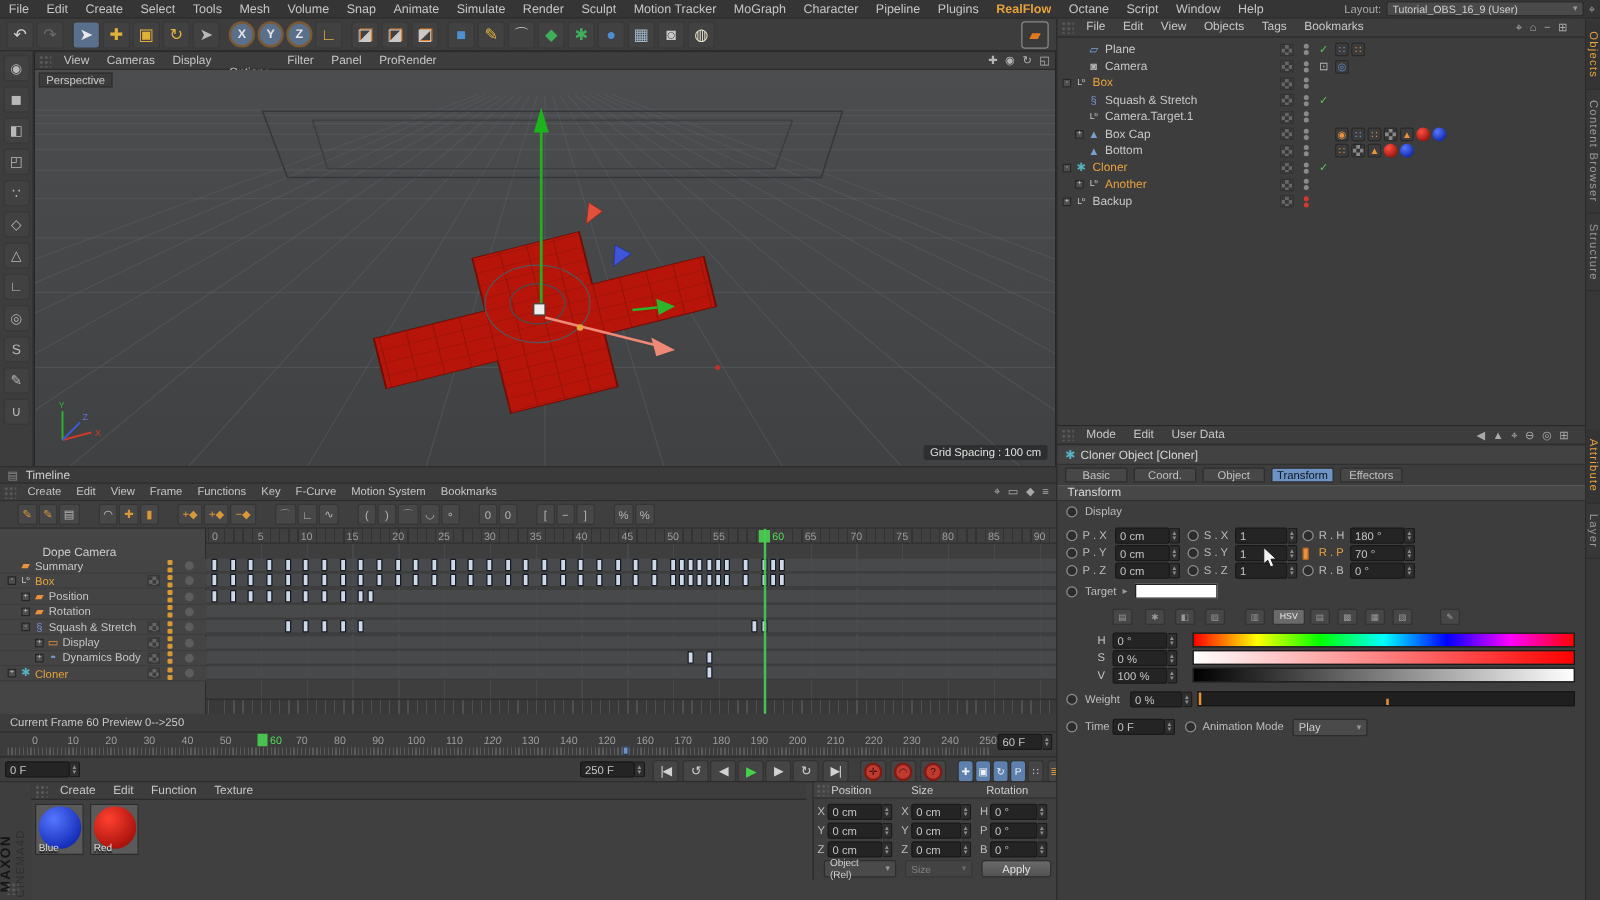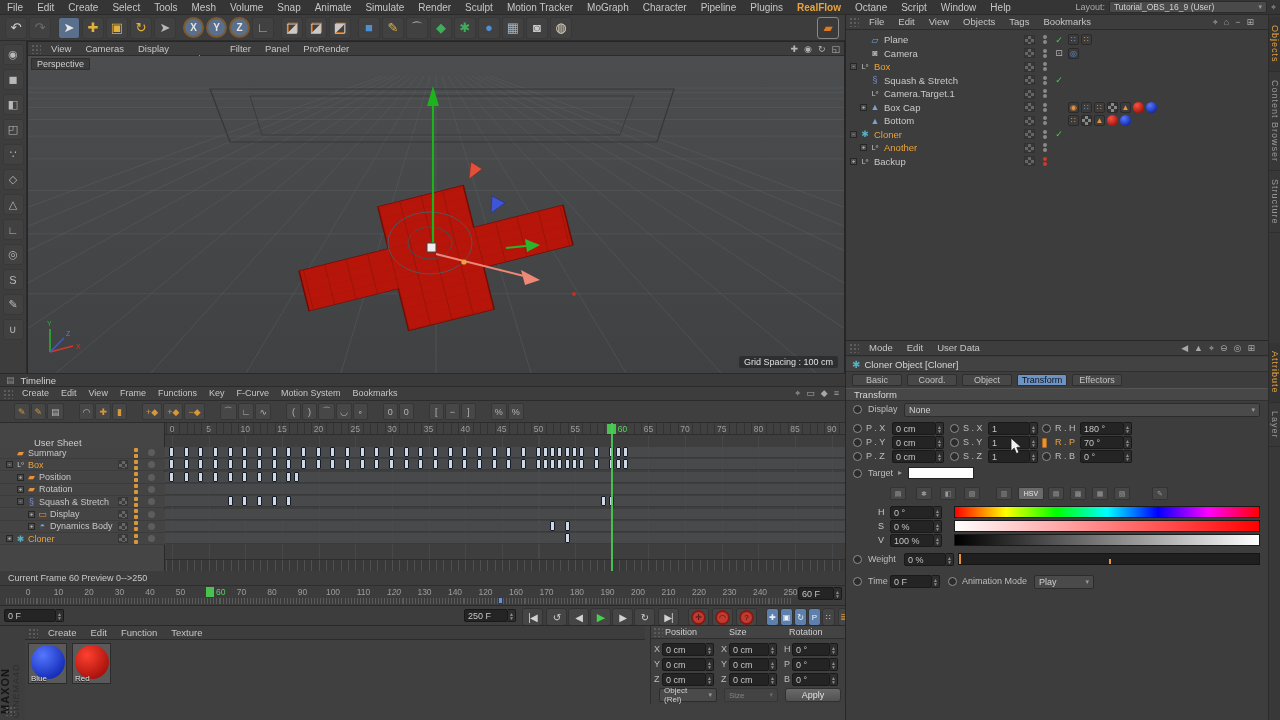--- a/index.html
+++ b/index.html
@@ -382,21 +382,21 @@
         <div style="position: absolute; left: 441.8px; top: 1px; width: 9px; height: 10px; background: rgb(73, 194, 79);"></div>
         <div style="position: absolute; left: 452.8px; top: 1px; font-size: 8.5px; color: rgb(85, 216, 91);">60</div>
         <div class="ruler-lab" style="left: 483.45px; top: 1px;">65</div>
         <div class="ruler-lab" style="left: 520.1px; top: 1px;">70</div>
         <div class="ruler-lab" style="left: 556.75px; top: 1px;">75</div>
         <div class="ruler-lab" style="left: 593.4px; top: 1px;">80</div>
         <div class="ruler-lab" style="left: 630.05px; top: 1px;">85</div>
         <div class="ruler-lab" style="left: 666.7px; top: 1px;">90</div>
       </div>
     <div id="dope-left" class="abs" style="left:0;top:49px;width:165px;height:148px;background:#454545;border-right:1px solid #2a2a2a;">
-      <div style="position:absolute;left:34px;top:14px;font-size:9.5px;color:#cccccc;">User Sheet</div>
+      <div style="position:absolute;left:34px;top:14px;font-size:9.5px;color:#cccccc;">Dope Camera</div>
     <div class="track-row" style="top: 24px;">
           <div style="width: 9px; margin-left: 6px; flex: 0 0 auto;"></div>
           <div style="font-size: 9px; color: rgb(232, 146, 61); width: 11px; text-align: center; flex: 0 0 auto;">▰</div>
           <div style="margin-left: 2px; font-size: 9px; color: rgb(198, 198, 198); white-space: nowrap;">Summary</div>
           <div style="position: absolute; left: 134px; width: 5px; height: 10px; display: flex; flex-direction: column; justify-content: space-between;">
             <div style="width: 4px; height: 4px; background: rgb(216, 152, 58); border-radius: 1px;"></div>
             <div style="width: 4px; height: 4px; background: rgb(216, 152, 58); border-radius: 1px;"></div>
           </div>
           <div style="position: absolute; left: 148px; width: 7px; height: 7px; border-radius: 50%; background: rgb(93, 93, 93);"></div>
         </div>
@@ -896,24 +896,20 @@
           <div style="font-size: 9.5px; color: rgb(214, 214, 214);">Cloner Object [Cloner]</div>
         </div>
         <div class="tab" style="position: absolute; top: 33px; left: 6px; width: 50px;">Basic</div>
         <div class="tab" style="position: absolute; top: 33px; left: 61px; width: 50px;">Coord.</div>
         <div class="tab" style="position: absolute; top: 33px; left: 116px; width: 50px;">Object</div>
         <div class="tab on" style="position: absolute; top: 33px; left: 171px; width: 50px;">Transform</div>
         <div class="tab" style="position: absolute; top: 33px; left: 226px; width: 50px;">Effectors</div>
         <div style="position: absolute; top: 47px; left: 0px; width: 423px; height: 13px; background: rgb(71, 71, 71); border-top: 1px solid rgb(85, 85, 85); border-bottom: 1px solid rgb(48, 48, 48); padding-left: 8px; font-size: 9.5px; color: rgb(216, 216, 216); line-height: 12px;">Transform</div>
         <div class="circ" style="position: absolute; left: 7px; top: 64px;"></div>
         <div class="lbl" style="left: 22px; top: 63px;">Display</div>
-        <div class="ddl" style="position: absolute; left: 58px; top: 62px; width: 356px;">
-          <div>None</div>
-          <div class="arr">▾</div>
-        </div>
         <div class="circ" style="position: absolute; left: 7px; top: 83px;"></div>
         <div class="lbl" style="left: 20px; top: 82px; color: rgb(189, 189, 189);">P . X</div>
         <div class="fw" style="left: 46px; top: 81px;">
           <div class="fld" style="width: 44px;">0 cm</div>
           <div class="step">▲<br>▼</div>
         </div>
         <div class="circ" style="position: absolute; left: 104px; top: 83px;"></div>
         <div class="lbl" style="left: 117px; top: 82px; color: rgb(189, 189, 189);">S . X</div>
         <div class="fw" style="left: 142px; top: 81px;">
           <div class="fld" style="width: 42px;">1</div>

